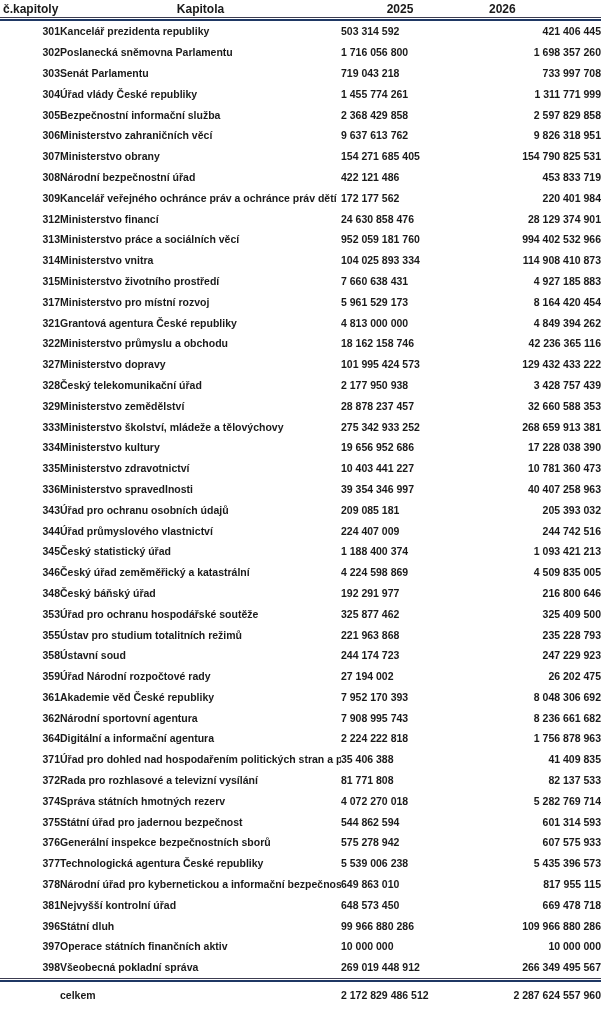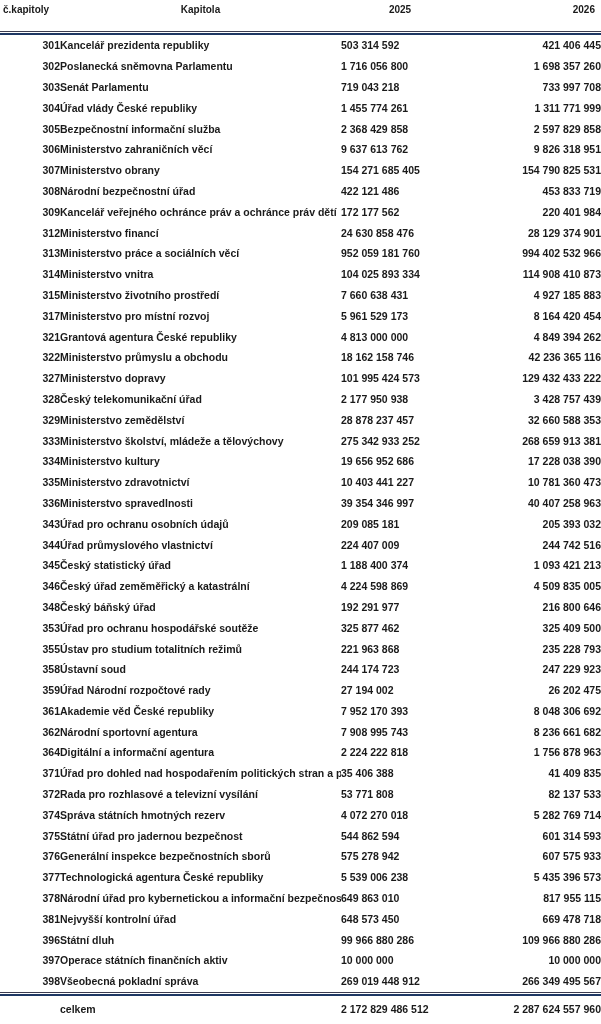--- a/index.html
+++ b/index.html
@@ -19,31 +19,31 @@
     width: 100%;
     border-collapse: collapse;
     table-layout: fixed;
   }
   col.c-no    { width: 60px; }
   col.c-name  { width: auto; }
   col.c-2025  { width: 148px; }
   col.c-2026  { width: 112px; }
 
   thead th {
-    font-size: 10px;
+    font-size: 12px;
     font-weight: 700;
-    padding: 2px 0 15px 0;
+    padding: 2px 0 1px 0;
     height: 14px;
     white-space: nowrap;
     color: #1a1a1a;
   }
   th.h-no   { text-align: left; padding-left: 3px; }
   th.h-name { text-align: center; }
   th.h-2025 { text-align: center; padding-right: 30px; }
-  th.h-2026 { text-align: right; padding-right: 6px; }
+  th.h-2026 { text-align: left; padding-right: 6px; }
 
   tr.rule-row td {
     height: 1px;
     padding: 0;
     border-top: 1.5px solid #3c3c50;
     border-bottom: 2.5px solid #1f3864;
     line-height: 0;
     font-size: 0;
   }
 
@@ -306,21 +306,21 @@
         </tr>
         <tr class="data-row">
           <td class="cell-no">371</td>
           <td class="cell-name">Úřad pro dohled nad hospodařením politických stran a politických hnutí</td>
           <td class="cell-2025">35 406 388</td>
           <td class="cell-2026">41 409 835</td>
         </tr>
         <tr class="data-row">
           <td class="cell-no">372</td>
           <td class="cell-name">Rada pro rozhlasové a televizní vysílání</td>
-          <td class="cell-2025">53 771 808</td>
+          <td class="cell-2025">81 771 808</td>
           <td class="cell-2026">82 137 533</td>
         </tr>
         <tr class="data-row">
           <td class="cell-no">374</td>
           <td class="cell-name">Správa státních hmotných rezerv</td>
           <td class="cell-2025">4 072 270 018</td>
           <td class="cell-2026">5 282 769 714</td>
         </tr>
         <tr class="data-row">
           <td class="cell-no">375</td>

